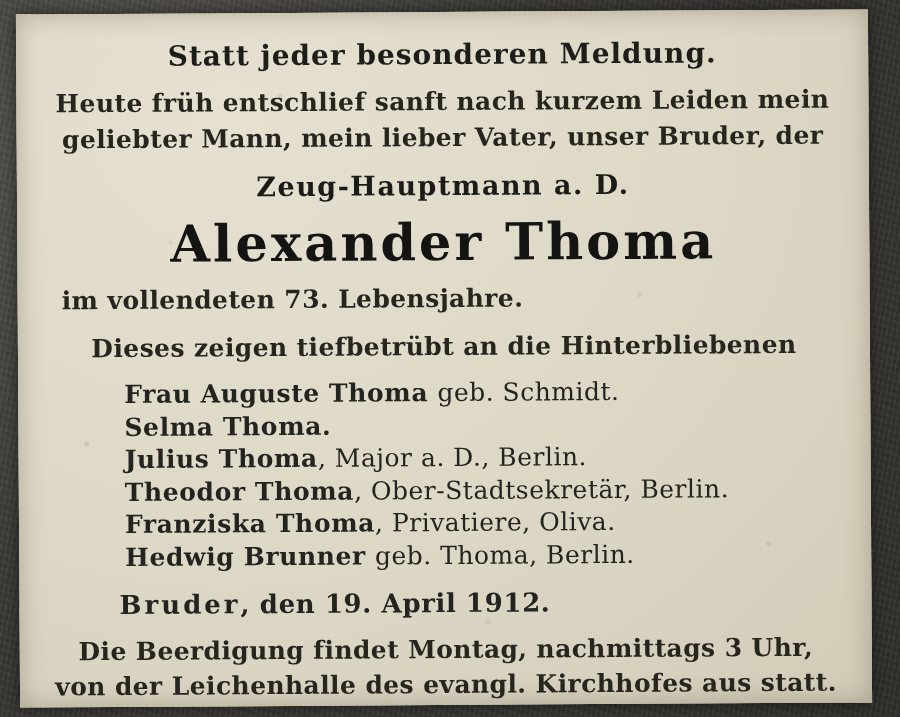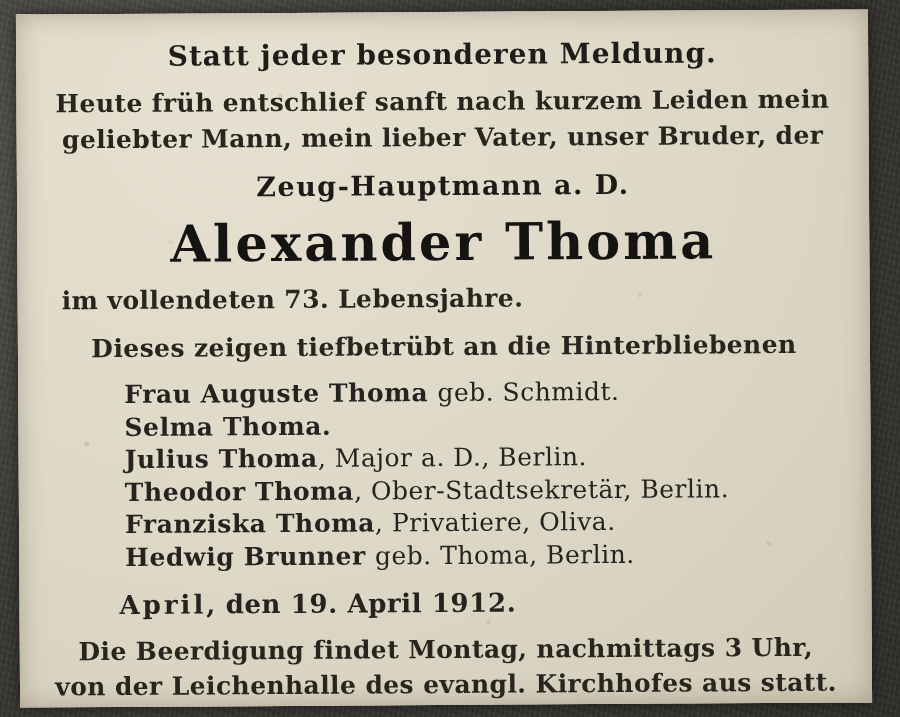--- a/index.html
+++ b/index.html
@@ -212,21 +212,21 @@
       <div class="survivor fraktur">
         <b>Franziska Thoma</b><span class="plain">, Privatiere, Oliva.</span>
       </div>
       <div class="survivor fraktur">
         <b>Hedwig Brunner</b>
         <span class="plain">geb. Thoma, Berlin.</span>
       </div>
     </div>
 
     <div class="line fraktur" id="place-date">
-      <span class="spaced">April</span><span>, den 19. April 1912.</span>
+      <span class="spaced">Bruder</span><span>, den 19. April 1912.</span>
     </div>
 
     <div class="line body-line fraktur" id="funeral-1">Die Beerdigung findet Montag, nachmittags 3 Uhr,</div>
 
     <div class="line body-line fraktur" id="funeral-2">von der Leichenhalle des evangl. Kirchhofes aus statt.</div>
 
   </div>
 </div>
 
 </body></html>

